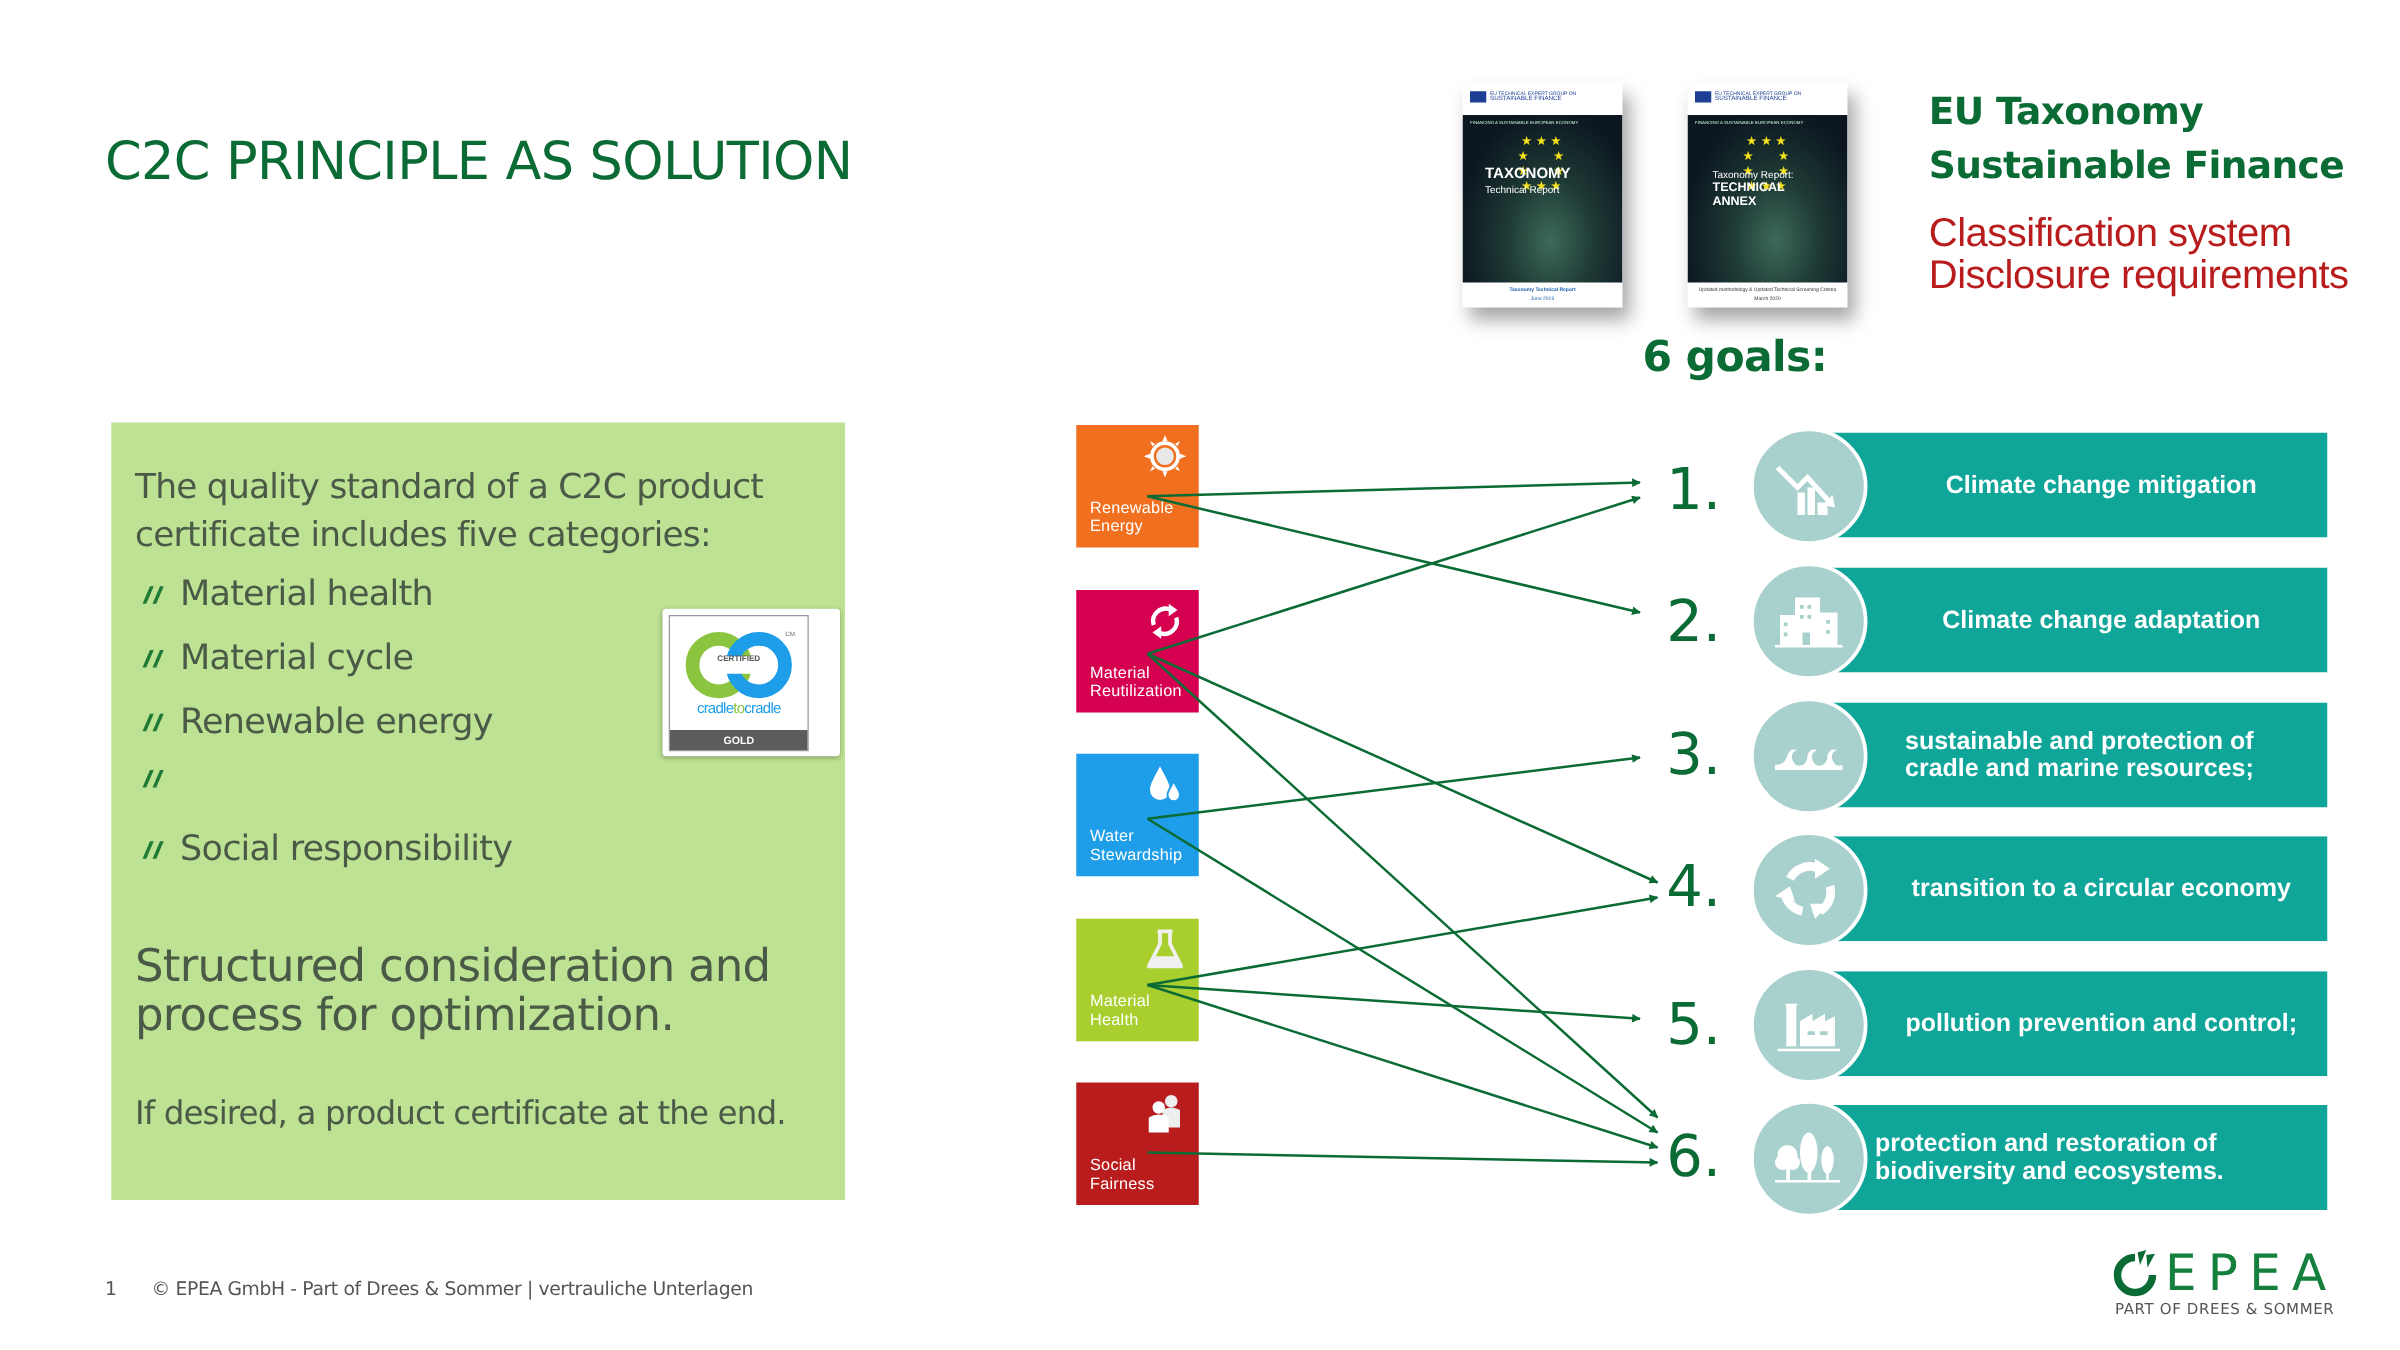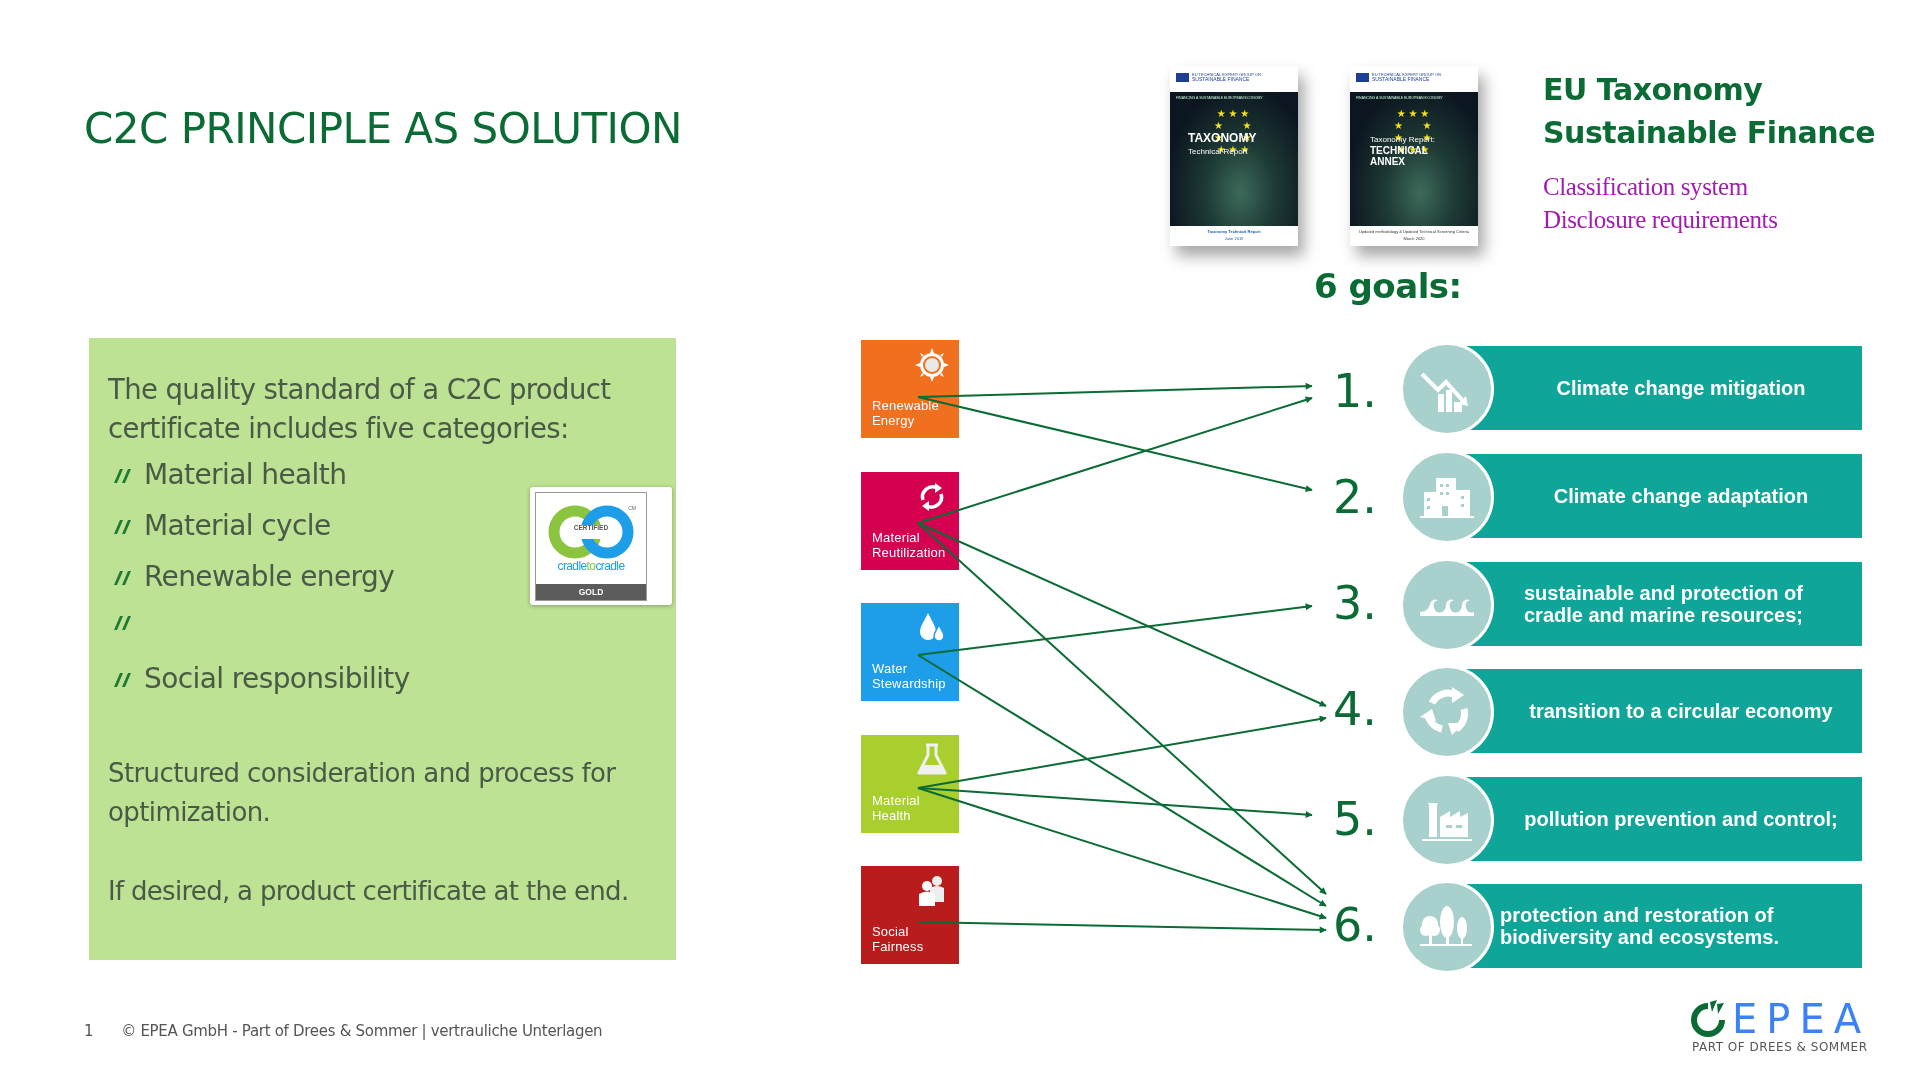--- a/index.html
+++ b/index.html
@@ -11,21 +11,21 @@
            color:#0b6b35; letter-spacing:-0.5px; white-space:nowrap; }
 
   
   #info-box { left:89px; top:338px; width:587px; height:622px; background:#bde293; }
   #info-intro { left:108px; top:370px; width:560px; font-family:"DejaVu Sans", sans-serif;
                 font-size:27.5px; line-height:39px; color:#4a5a47; letter-spacing:-0.6px; }
   .cat-item { left:110px; font-family:"DejaVu Sans", sans-serif; font-size:28px; color:#4a5a47;
               letter-spacing:-0.6px; white-space:nowrap; display:flex; align-items:center; }
   .cat-item .bullet { width:24px; height:22px; margin-right:10px; display:inline-block; }
   #info-para1 { left:108px; top:754px; width:560px; font-family:"DejaVu Sans", sans-serif;
-                font-size:26px; line-height:39px; color:#4a5a47; letter-spacing:-0.6px; }
+                font-size:36px; line-height:39px; color:#4a5a47; letter-spacing:-0.6px; }
   #info-para2 { left:108px; top:872px; width:580px; font-family:"DejaVu Sans", sans-serif;
                 font-size:26px; line-height:39px; color:#4a5a47; letter-spacing:-0.7px; white-space:nowrap; }
 
   
   #badge { left:530px; top:487px; width:142px; height:118px; background:#fff;
            border-radius:3px; box-shadow:0 1px 4px rgba(0,0,0,0.3); }
   #badge .inner { position:absolute; left:5px; top:5px; width:110px; height:107px; border:1px solid #999; }
   #badge-gold { position:absolute; left:0; bottom:0; width:110px; height:16px; background:#5c5c5c;
                 color:#fff; font-size:8.5px; font-weight:bold; text-align:center; line-height:16px; }
   #badge-cert { position:absolute; left:34px; top:31px; width:42px; font-size:6.5px; font-weight:bold;
@@ -42,22 +42,22 @@
   .book .photo { position:absolute; left:0; top:26px; width:128px; height:134px;
                  background:radial-gradient(ellipse at 55% 75%, #3d6a5a 0%, #1e3a35 35%, #0c1620 75%); }
   .book .sub { position:absolute; left:6px; top:4px; font-size:3.5px; color:#cfd; line-height:4px; }
   .book .stars { position:absolute; left:44px; top:16px; color:#f6e21a; font-size:10px; line-height:12px; width:60px; }
   .book .btitle { position:absolute; left:18px; top:48px; color:#fff; font-size:12px; font-weight:bold; line-height:13px; }
   .book .bsub { font-size:8px; font-weight:normal; display:block; }
   .book .foot { position:absolute; left:0; width:128px; top:162px; text-align:center; font-size:4px; color:#1c5fb0; line-height:7px; }
 
   #eu-title { left:1543px; top:68px; font-family:"DejaVu Sans", sans-serif; font-size:30px; font-weight:bold;
               color:#0b6b35; line-height:43px; letter-spacing:-0.5px; }
-  #eu-subtitle { left:1543px; top:170px; font-family:Liberation Serif, serif; font-size:25px;
-                 color:#a21caf; line-height:33px; letter-spacing:-0.4px; }
+  #eu-subtitle { left:1543px; top:170px; font-family:Liberation Sans, sans-serif; font-size:32px;
+                 color:#b91c1c; line-height:33px; letter-spacing:-0.4px; }
   #goals-heading { left:1314px; top:266px; font-family:"DejaVu Sans", sans-serif; font-size:34px;
                    font-weight:bold; color:#0b6b35; letter-spacing:-0.5px; }
 
   
   .tile { left:861px; width:98px; height:98px; color:#fff; }
   .tile .tile-icon { position:absolute; right:10px; top:8px; width:34px; height:34px; }
   .tile .tile-label { position:absolute; left:11px; bottom:10px; font-size:13px; line-height:15px; letter-spacing:0.2px; }
 
   
   .goal-num { left:1333px; font-family:"DejaVu Sans", sans-serif; font-size:46px; color:#0b6b35; line-height:1; }
@@ -69,21 +69,21 @@
   .goal-circle { position:absolute; left:0; top:0; width:94px; height:94px; border-radius:50%; background:#a8d0cc;
                  border:3px solid #fff; box-sizing:border-box; }
   .goal-circle svg { position:absolute; left:15px; top:15px; width:58px; height:58px; }
 
   #arrows { left:0; top:0; width:1920px; height:1080px; pointer-events:none; }
 
   #footer { left:84px; top:1022px; font-size:15px; color:#555; white-space:nowrap; font-family:"DejaVu Sans", sans-serif; letter-spacing:-0.3px; }
   #footer .pg { margin-right:28px; }
 
   #logo { left:1690px; top:996px; }
-  #logo-word { font-family:"DejaVu Sans", sans-serif; font-size:40px; color:#3b82f6; letter-spacing:9px; display:flex; align-items:center; }
+  #logo-word { font-family:"DejaVu Sans", sans-serif; font-size:40px; color:#15803d; letter-spacing:9px; display:flex; align-items:center; }
   #logo-tag { font-family:"DejaVu Sans", sans-serif; font-size:12px; color:#555; letter-spacing:0.5px; margin-top:-2px; margin-left:2px; }
 </style>
 </head>
 <body>
 
 <div id="title" class="abs">C2C PRINCIPLE AS SOLUTION</div>
 
 <div id="info-box" class="abs"></div>
 <div id="info-intro" class="abs">The quality standard of a C2C product certificate includes five categories:</div>
 

